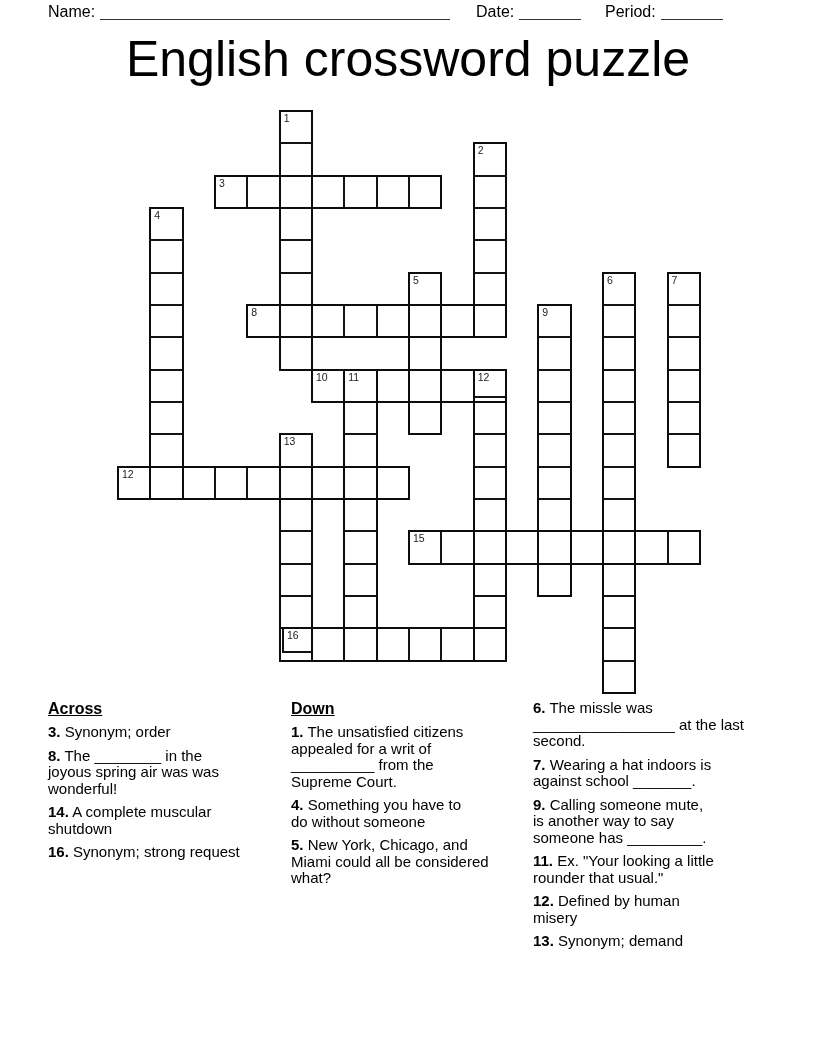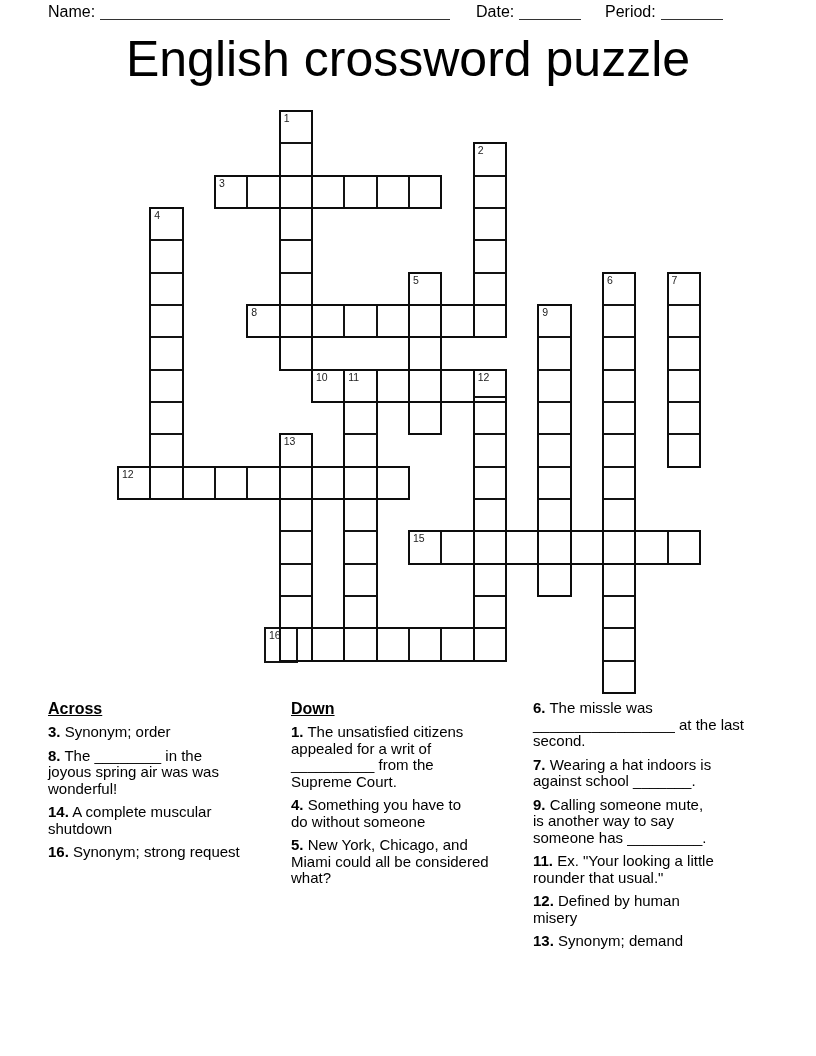--- a/index.html
+++ b/index.html
@@ -93,21 +93,21 @@
         <span class="cellnum">15</span>
       </div>
       <div class="cell" style="left: 323.3px; top: 420.29px; width: 34.33px; height: 34.33px;"></div>
       <div class="cell" style="left: 355.63px; top: 420.29px; width: 34.33px; height: 34.33px;"></div>
       <div class="cell" style="left: 387.96px; top: 420.29px; width: 34.33px; height: 34.33px;"></div>
       <div class="cell" style="left: 420.29px; top: 420.29px; width: 34.33px; height: 34.33px;"></div>
       <div class="cell" style="left: 452.62px; top: 420.29px; width: 34.33px; height: 34.33px;"></div>
       <div class="cell" style="left: 484.95px; top: 420.29px; width: 34.33px; height: 34.33px;"></div>
       <div class="cell" style="left: 517.28px; top: 420.29px; width: 34.33px; height: 34.33px;"></div>
       <div class="cell" style="left: 549.61px; top: 420.29px; width: 34.33px; height: 34.33px;"></div>
-      <div class="cell" style="left: 147px; top: 517.28px; width: 34.33px; height: 36px;">
+      <div class="cell" style="left: 165px; top: 517.28px; width: 34.33px; height: 26px;">
         <span class="cellnum">16</span>
       </div>
       <div class="cell" style="left: 193.98px; top: 517.28px; width: 34.33px; height: 34.33px;"></div>
       <div class="cell" style="left: 226.31px; top: 517.28px; width: 34.33px; height: 34.33px;"></div>
       <div class="cell" style="left: 258.64px; top: 517.28px; width: 34.33px; height: 34.33px;"></div>
       <div class="cell" style="left: 290.97px; top: 517.28px; width: 34.33px; height: 34.33px;"></div>
       <div class="cell" style="left: 323.3px; top: 517.28px; width: 34.33px; height: 34.33px;"></div>
       <div class="cell" style="left: 355.63px; top: 517.28px; width: 34.33px; height: 34.33px;"></div>
       <div class="cell" style="left: 161.65px; top: 0px; width: 34.33px; height: 34.33px;">
         <span class="cellnum">1</span>

